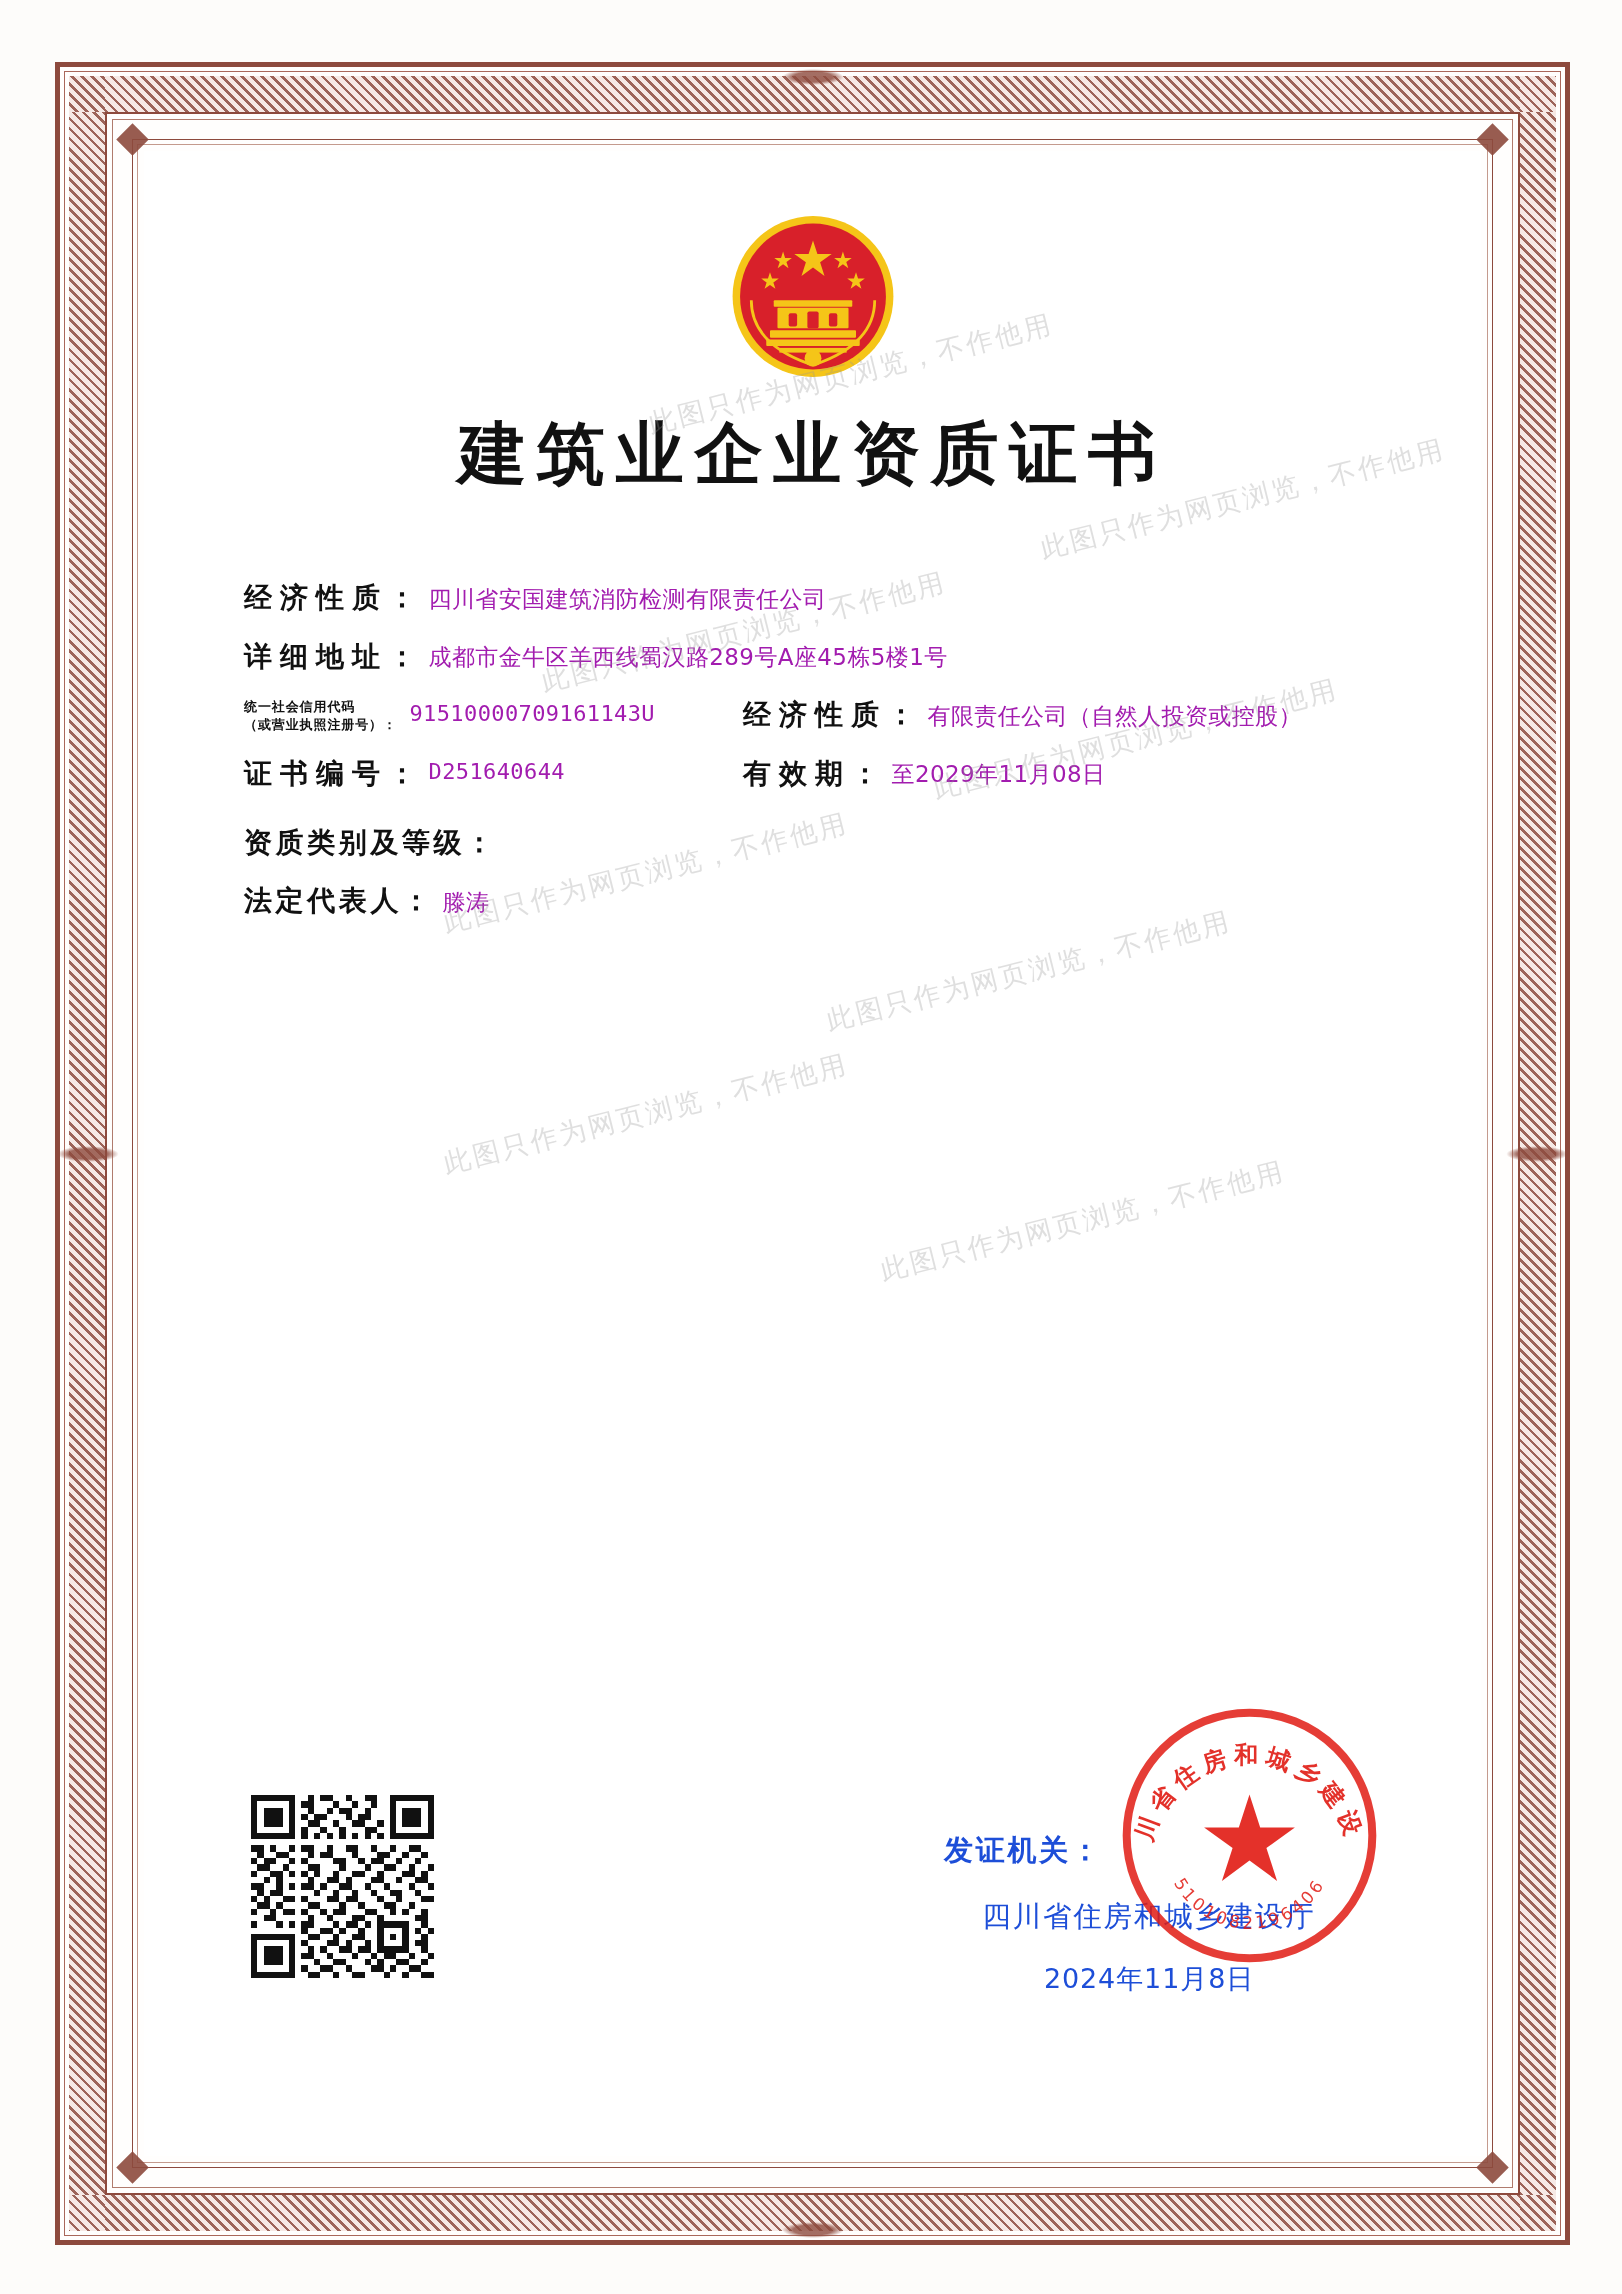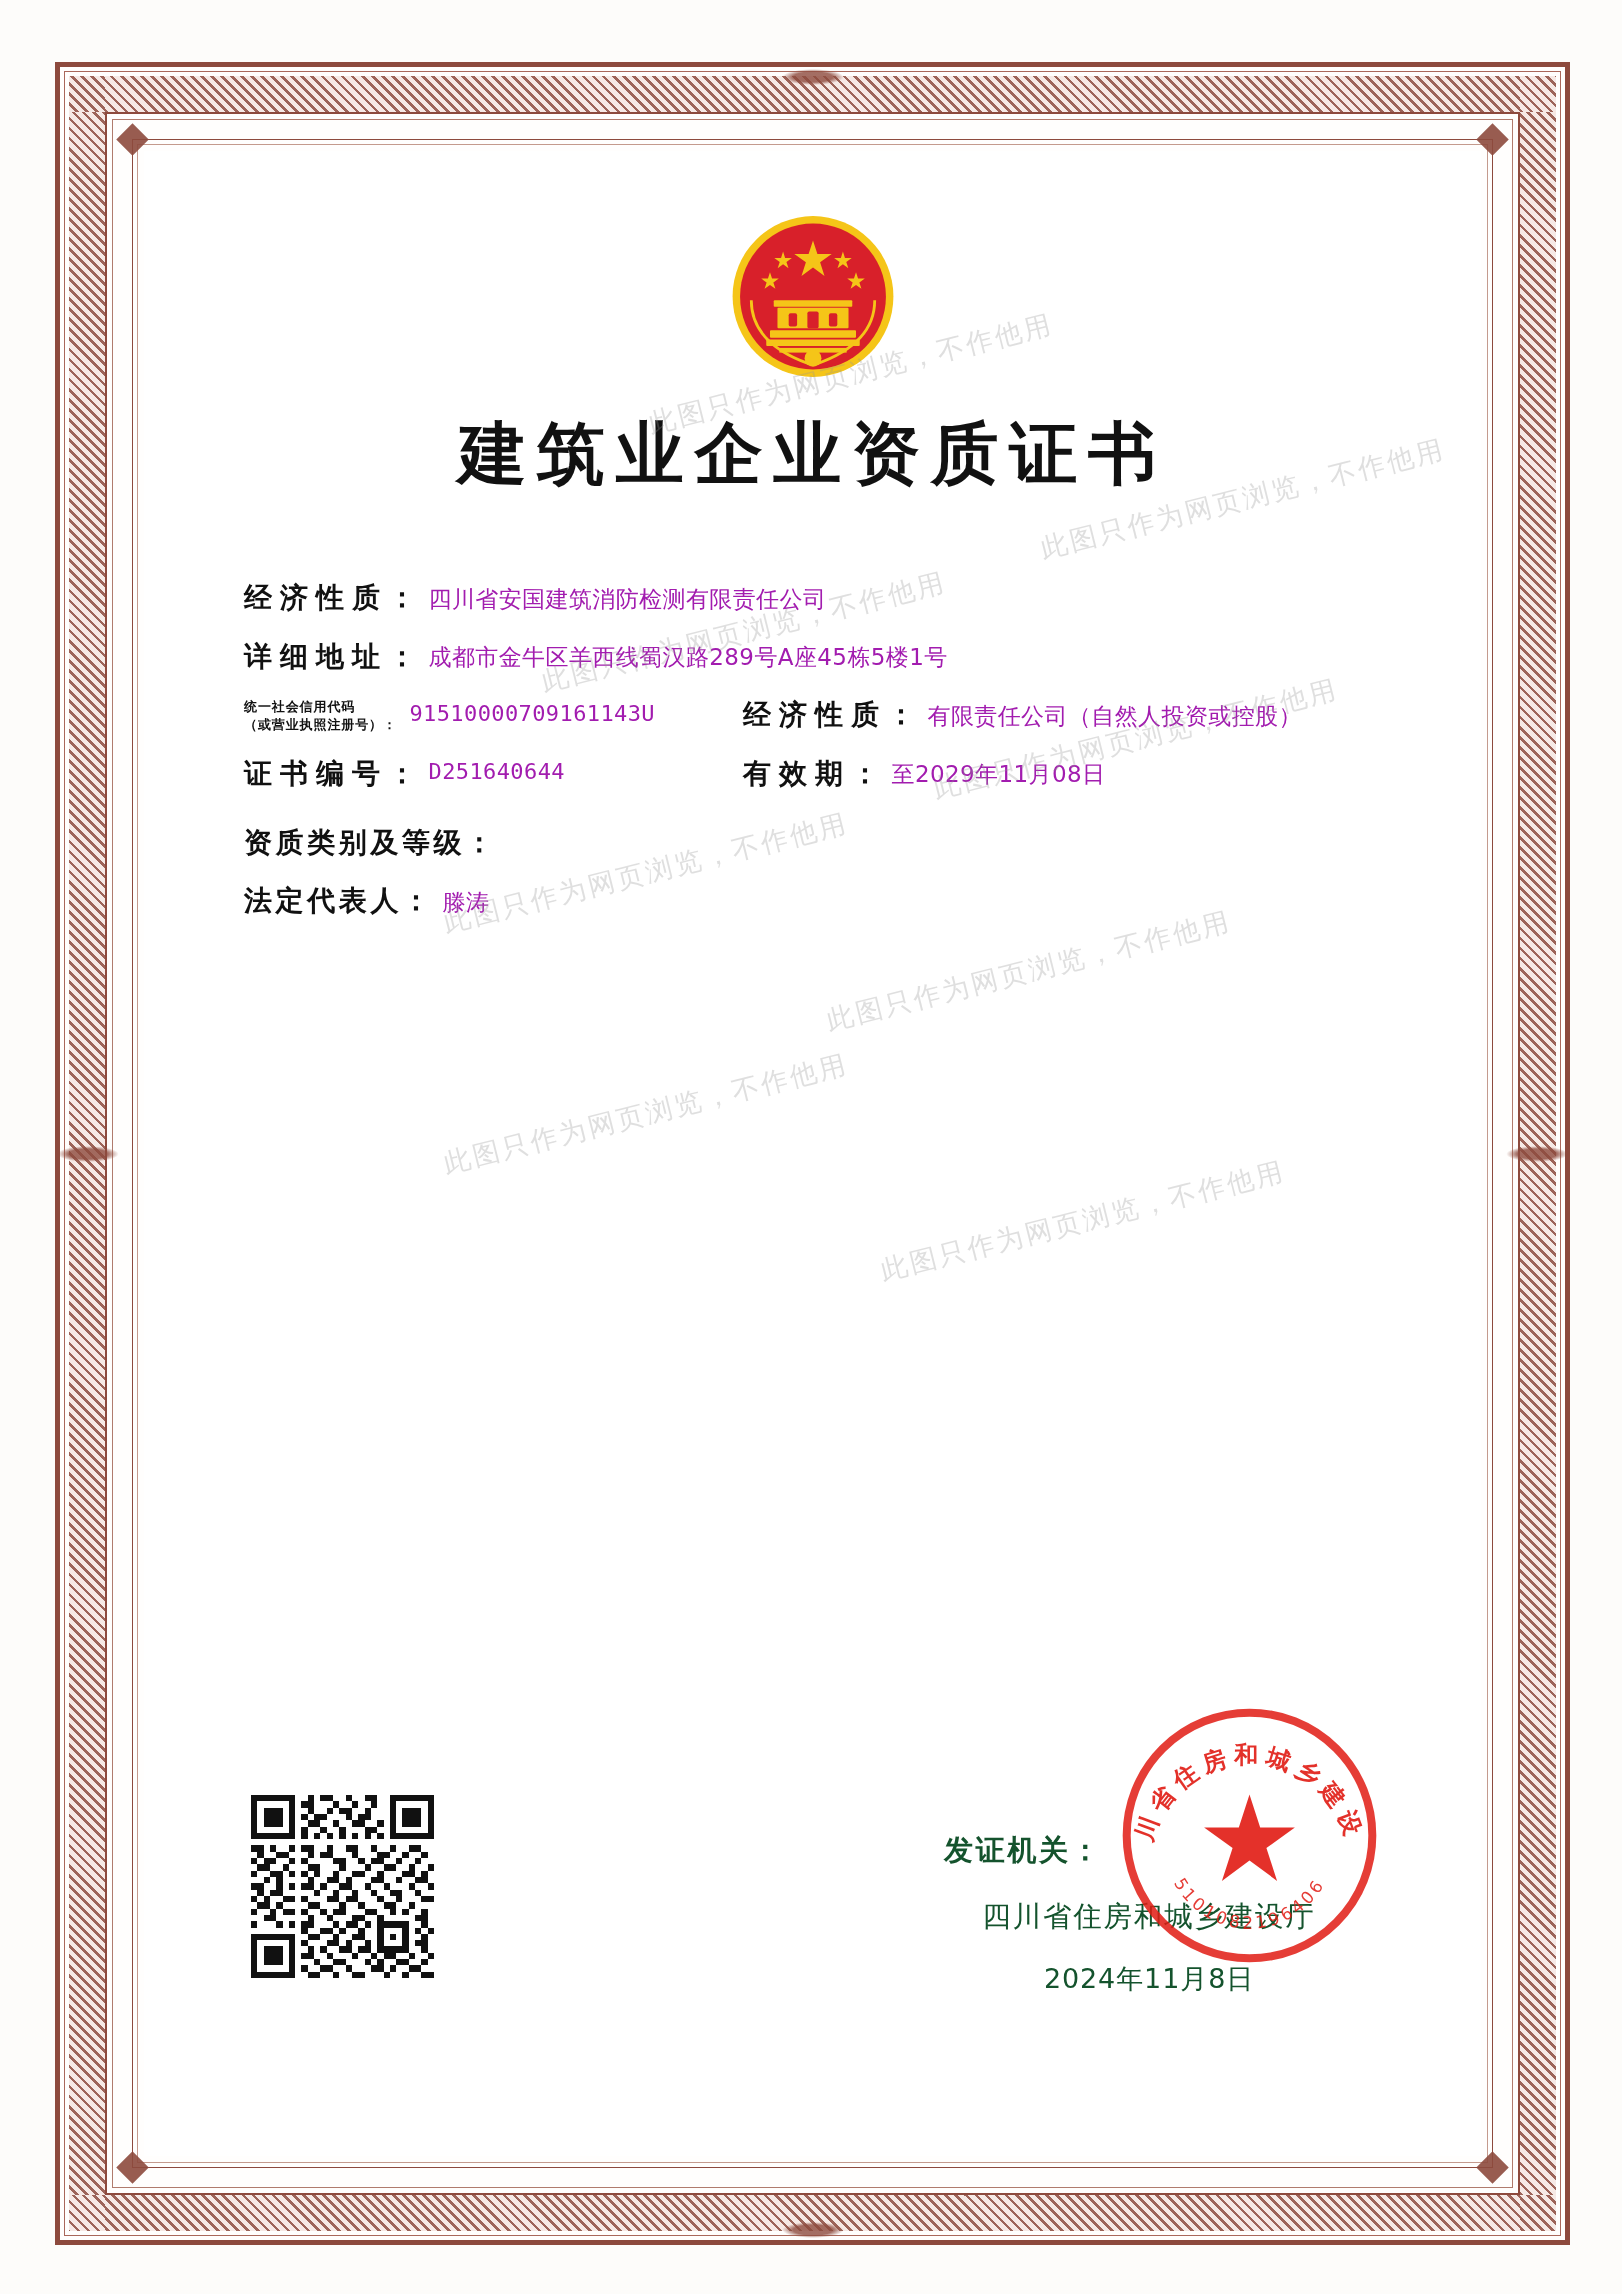--- a/index.html
+++ b/index.html
@@ -211,21 +211,21 @@
   }
 
   
   .issuer {
     position: absolute;
     right: 118px;
     bottom: 159px;
     width: 428px;
     text-align: center;
     font-family: "DejaVu Sans", "Liberation Sans", sans-serif;
-    color: #14532d;
+    color: #1d4ed8;
   }
   .issuer-label {
     font-size: 29px;
     font-weight: bold;
     letter-spacing: 2.7px;
     text-align: left;
     padding-left: 9px;
   }
   .issuer-name {
     font-size: 28.5px;

